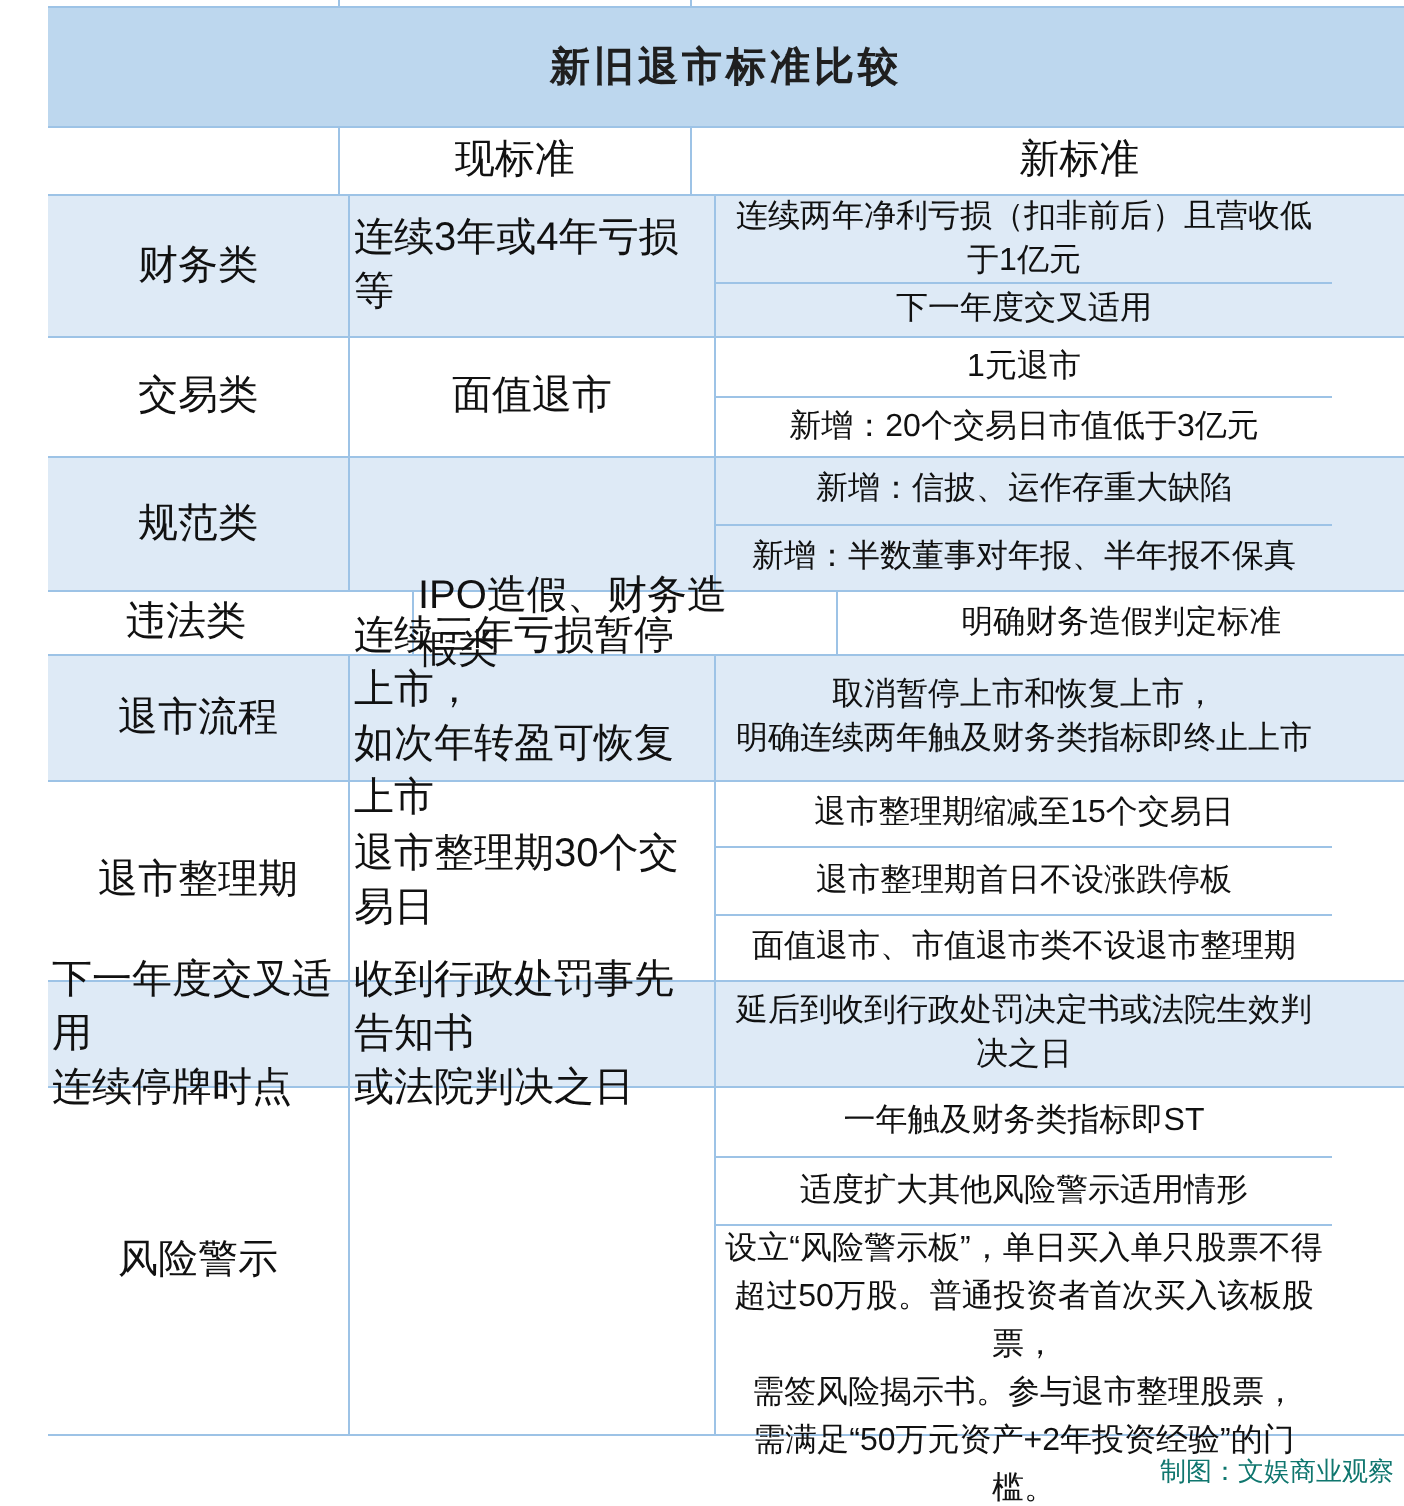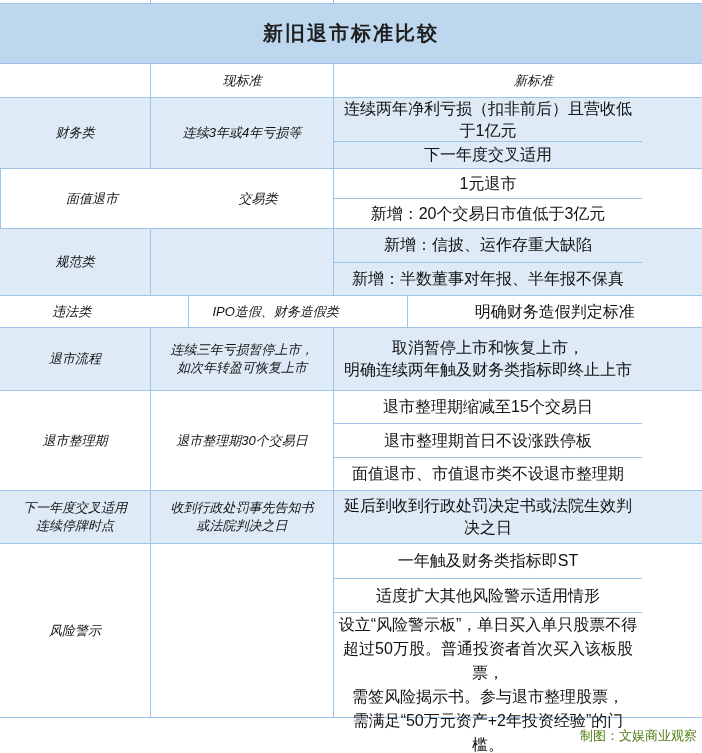--- a/index.html
+++ b/index.html
@@ -6,27 +6,27 @@
   html, body { background: #ffffff; }
   .stage {
     position: relative;
     width: 702px;
     height: 753px;
     background: var(--bg, #ffffff);
     color: var(--text, #111111);
     font-family: "Liberation Sans", "DejaVu Sans", sans-serif;
     overflow: hidden;
   }
-  .comparison-table { border-bottom: 1px solid var(--border, #9dc3e6); }
+  .comparison-table { border-bottom: 1px solid var(--border, #9dc3e6); margin-left: 24px; }
   .row { display: flex; border-top: 1px solid var(--border, #9dc3e6); }
   .row.strip { border-top: none; height: 3px; }
   .c {
     display: flex; align-items: center; justify-content: center;
-    text-align: center; white-space: pre-line;
-    font-size: 13px; line-height: 1.35; padding: 0 2px; font-style: italic;
+    white-space: pre-line;
+    font-size: 20px; line-height: 1.35; padding: 0 2px;
   }
   .c-label { width: 150px; }
   .c-cur   { width: 183px; border-left: 1px solid var(--border, #9dc3e6); }
   .c-new-h { width: 369px; border-left: 1px solid var(--border, #9dc3e6); padding-left: 33px; }
   .c-new {
     width: 309px; border-left: 1px solid var(--border, #9dc3e6);
     display: flex; flex-direction: column; padding: 0;
   }
   .c-new .sub {
     flex: 1; display: flex; align-items: center; justify-content: center;
@@ -47,21 +47,21 @@
   .r2 { height: 67px; }
   .r3 { height: 32px; gap: 44px; }
   .r4 { height: 63px; }
   .r5 { height: 100px; }
   .r6 { height: 53px; }
   .r7 { height: 174px; }
   .r7 .sub:nth-child(1), .r7 .sub:nth-child(2) { flex: 0 0 34px; }
   .r7 .sub:nth-child(3) { flex: 1; line-height: 1.5; }
   .footer {
     height: 35px; display: flex; align-items: center; justify-content: flex-end;
-    padding-right: 5px; font-size: 13px; color: #4d7c0f;
+    padding-right: 5px; font-size: 13px; color: #0f766e;
   }
 </style>
 </head>
 <body>
 
 <div class="stage">
   <div class="comparison-table">
 
     <div class="row strip">
       <div class="c c-label"></div>
@@ -82,22 +82,22 @@
     <div class="row r0 band">
       <div class="c c-label">财务类</div>
       <div class="c c-cur">连续3年或4年亏损等</div>
       <div class="c-new">
         <div class="sub">连续两年净利亏损（扣非前后）且营收低于1亿元</div>
         <div class="sub">下一年度交叉适用</div>
       </div>
     </div>
 
     <div class="row r1">
+      <div class="c c-label">交易类</div>
       <div class="c c-cur">面值退市</div>
-      <div class="c c-label">交易类</div>
       <div class="c-new">
         <div class="sub">1元退市</div>
         <div class="sub">新增：20个交易日市值低于3亿元</div>
       </div>
     </div>
 
     <div class="row r2 band">
       <div class="c c-label">规范类</div>
       <div class="c c-cur"></div>
       <div class="c-new">

